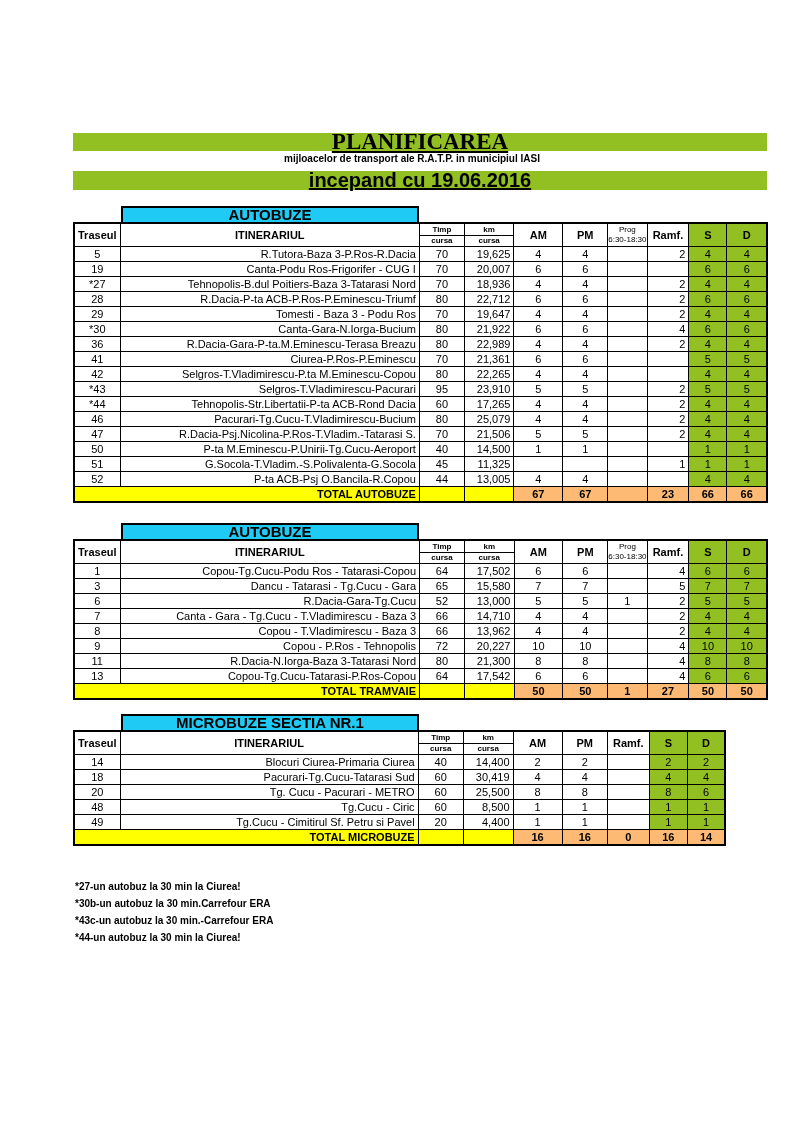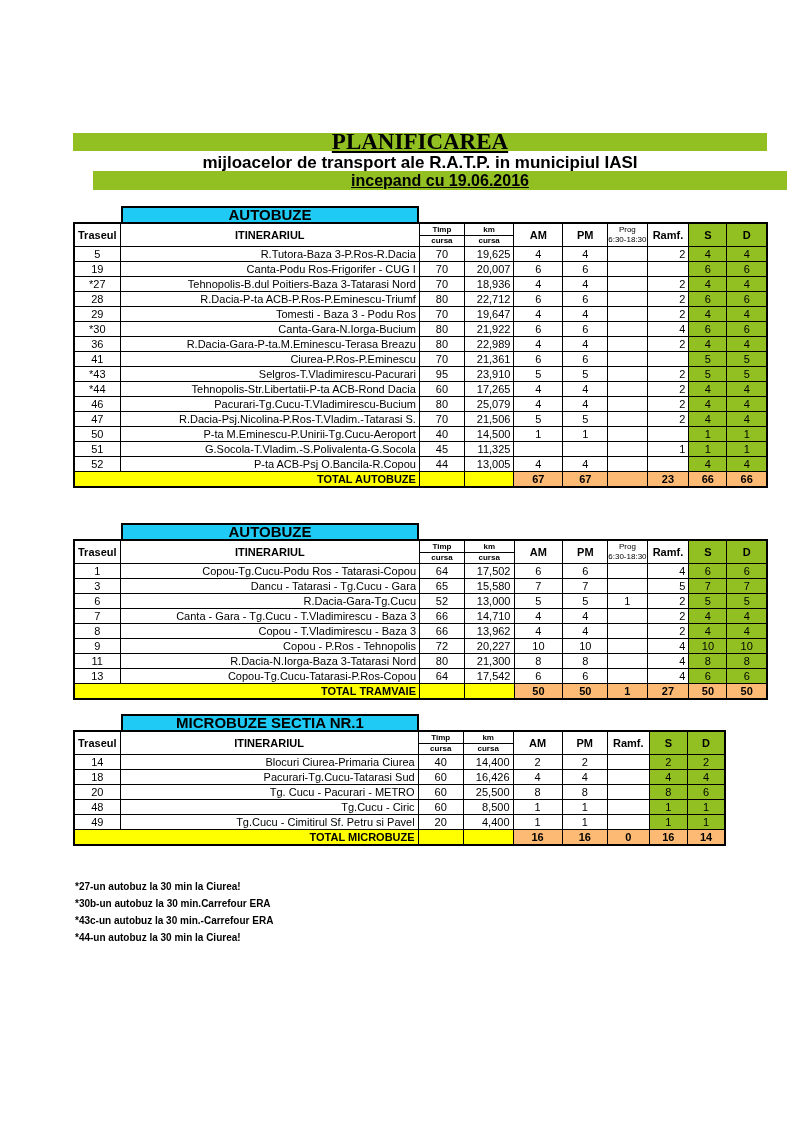--- a/index.html
+++ b/index.html
@@ -1,20 +1,20 @@
 <!DOCTYPE html>
 <html><head>
 <meta charset="utf-8">
 <style>
   html, body { margin:0; padding:0; background:#fff; }
   body { width:800px; height:1131px; position:relative; font-family:"Liberation Sans", sans-serif; color:#000; overflow:hidden; }
   .band { position:absolute; left:73px; width:694px; background:#92c022; text-align:center; }
   .title { top:133px; height:18px; font-family:"Liberation Serif", serif; font-weight:bold; font-size:23px; line-height:18px; text-decoration:underline; }
-  .subtitle { position:absolute; left:73px; width:694px; top:153px; text-align:center; font-size:17px; font-weight:bold; font-stretch:condensed; }
-  .date { top:171px; height:19px; font-weight:bold; font-size:16px; line-height:19px; text-decoration:underline;margin-left:20px; }
+  .subtitle { position:absolute; left:65px; width:694px; top:153px; text-align:center; font-size:10px; font-weight:bold; font-stretch:condensed; }
+  .date { top:171px; height:19px; font-weight:bold; font-size:20px; line-height:19px; text-decoration:underline; }
   .section-label { position:absolute; left:121px; width:294px; height:14px; background:#1fcbf5; border:2px solid #000; border-bottom:none; text-align:center; font-weight:bold; font-size:15px; line-height:14px; }
   table { position:absolute; left:73px; border-collapse:collapse; border:2px solid #000; font-size:11px; }
   td, th { border:1px solid #000; padding:0 3px; height:14px; line-height:14px; white-space:nowrap; overflow:hidden; }
   th { font-weight:bold;margin-top:37px; }
   .c { text-align:center; }
   .l { text-align:right; }
   .r { text-align:right; }
   .g { background:#92c022; text-align:center; }
   .b { background:#fdba74; text-align:center; font-weight:bold; }
   .y { background:#ffff00; font-weight:bold; }
@@ -160,20 +160,32 @@
         <td class="c">70</td>
         <td class="r">21,361</td>
         <td class="c">6</td>
         <td class="c">6</td>
         <td class="c"></td>
         <td class="r"></td>
         <td class="g">5</td>
         <td class="g">5</td>
       </tr>
       <tr>
+        <td class="c">42</td>
+        <td class="l">Selgros-T.Vladimirescu-P.ta M.Eminescu-Copou</td>
+        <td class="c">80</td>
+        <td class="r">22,265</td>
+        <td class="c">4</td>
+        <td class="c">4</td>
+        <td class="c"></td>
+        <td class="r"></td>
+        <td class="g">4</td>
+        <td class="g">4</td>
+      </tr>
+      <tr>
         <td class="c">*43</td>
         <td class="l">Selgros-T.Vladimirescu-Pacurari</td>
         <td class="c">95</td>
         <td class="r">23,910</td>
         <td class="c">5</td>
         <td class="c">5</td>
         <td class="c"></td>
         <td class="r">2</td>
         <td class="g">5</td>
         <td class="g">5</td>
@@ -453,21 +465,21 @@
         <td class="c">2</td>
         <td class="c">2</td>
         <td class="r"></td>
         <td class="g">2</td>
         <td class="g">2</td>
       </tr>
       <tr>
         <td class="c">18</td>
         <td class="l">Pacurari-Tg.Cucu-Tatarasi Sud</td>
         <td class="c">60</td>
-        <td class="r">16,426</td>
+        <td class="r">30,419</td>
         <td class="c">4</td>
         <td class="c">4</td>
         <td class="r"></td>
         <td class="g">4</td>
         <td class="g">4</td>
       </tr>
       <tr>
         <td class="c">20</td>
         <td class="l">Tg. Cucu - Pacurari - METRO</td>
         <td class="c">60</td>

